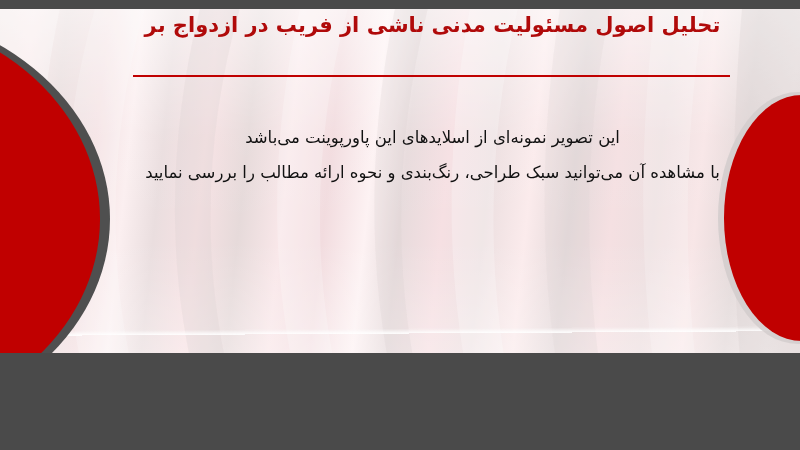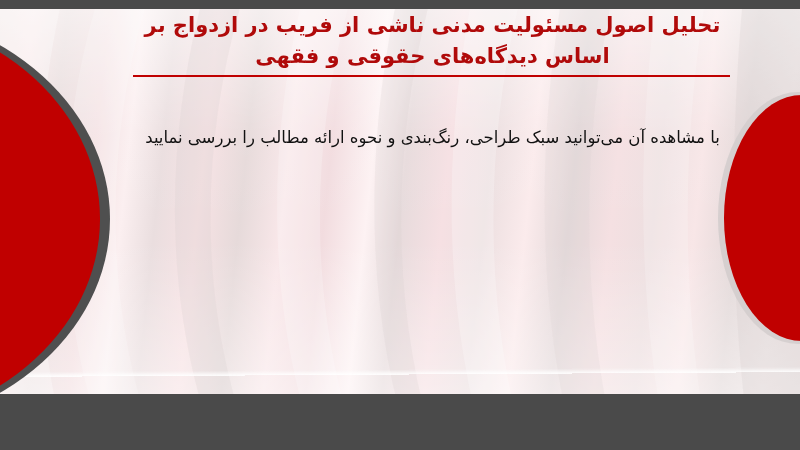--- a/index.html
+++ b/index.html
@@ -7,21 +7,21 @@
   html, body {
     width: 800px;
     height: 450px;
     overflow: hidden;
     background: #4a4a4a;
   }
 
   .slide {
     position: relative;
     width: 800px;
-    height: 394px;
+    height: 353px;
     overflow: hidden;
     background: #4a4a4a;
     font-family: "DejaVu Sans", "Liberation Sans", sans-serif;
   }
 
   
   .bg-plate {
     position: absolute;
     left: 0;
     top: 8px;
@@ -221,23 +221,23 @@
   <div class="right-shape-outline"></div>
   <div class="right-shape"></div>
 
   <div class="top-bar"></div>
   <div class="bottom-bar"></div>
 
   <div class="content">
 
     <div class="title-block">
       <div class="title-line">تحلیل اصول مسئولیت مدنی ناشی از فریب در ازدواج بر</div>
-      <div class="title-line">اساس دیدگاه‌های حقوقی و فقهی</div>
     </div>
 
     <div class="title-rule"></div>
 
     <div class="body-block">
+      <div class="body-line">این تصویر نمونه‌ای از اسلایدهای این پاورپوینت می‌باشد</div>
       <div class="body-line">با مشاهده آن می‌توانید سبک طراحی، رنگ‌بندی و نحوه ارائه مطالب را بررسی نمایید</div>
     </div>
 
   </div>
 </div>
 
 </body></html>

